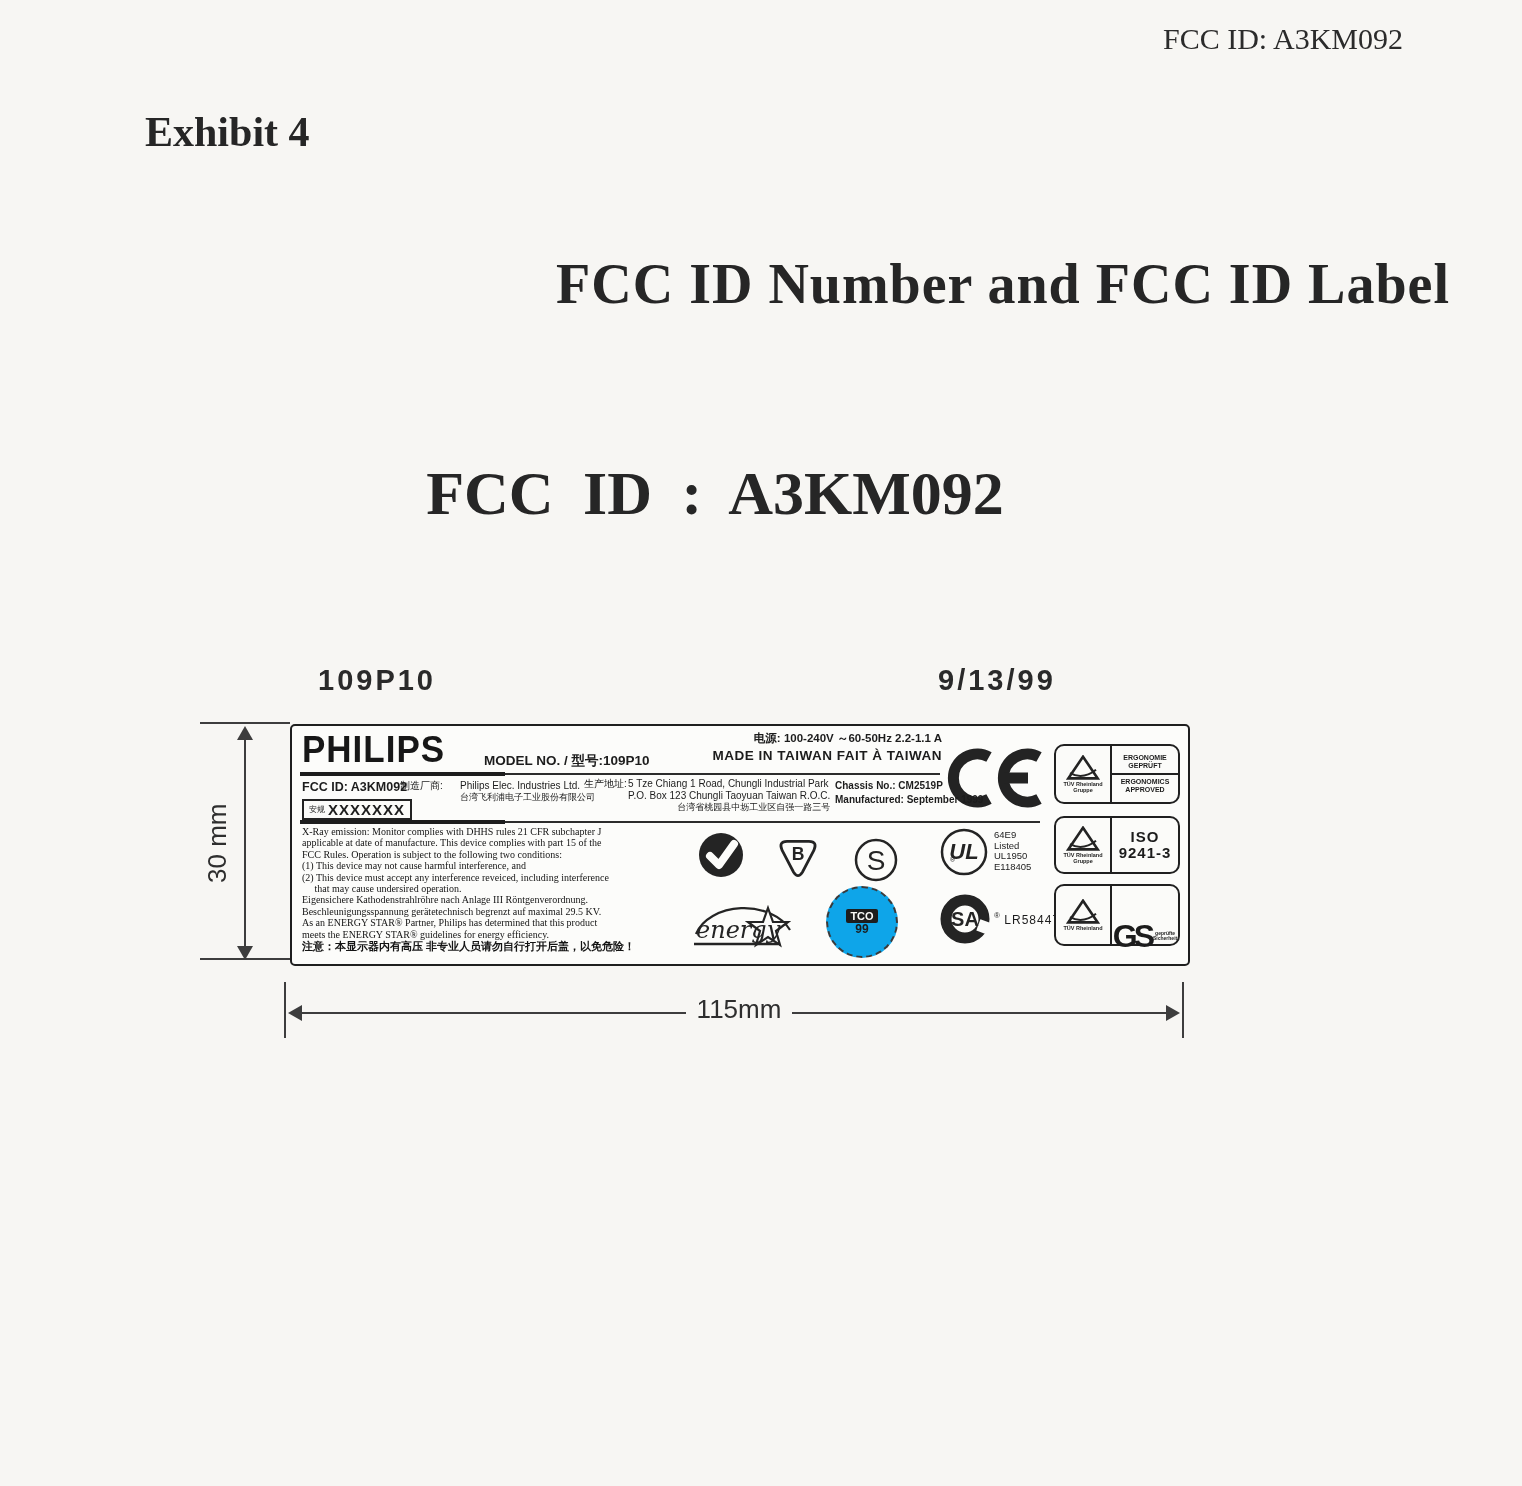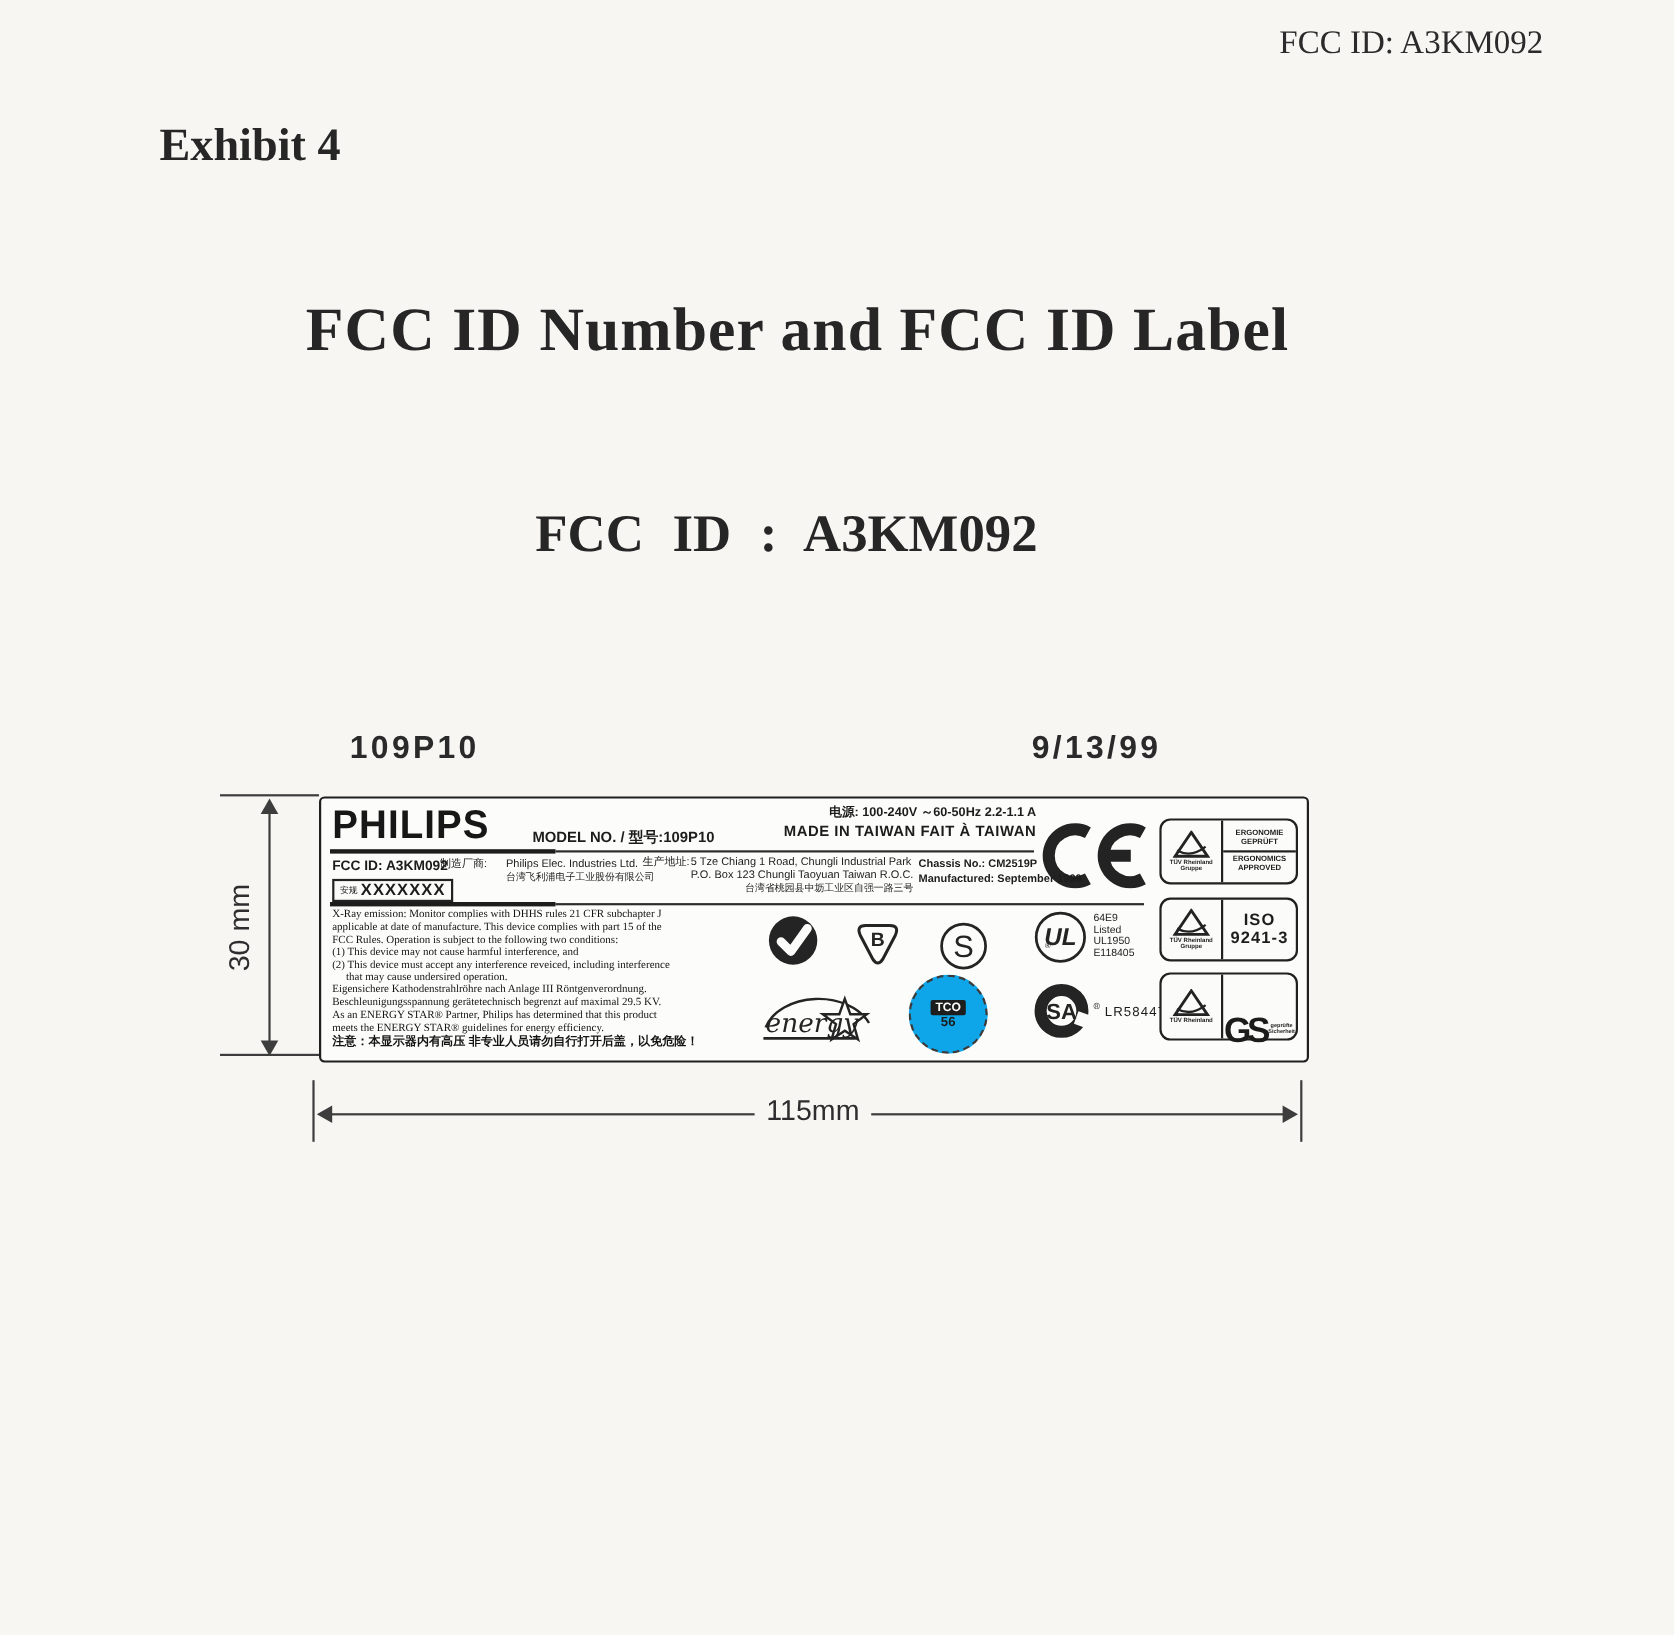--- a/index.html
+++ b/index.html
@@ -7,21 +7,21 @@
         font-family:"Liberation Sans",sans-serif;color:#1c1c1c;}
   .abs{position:absolute;}
   .serif{font-family:"Liberation Serif",serif;}
   .pre{white-space:pre-line;}
   .prewrap{white-space:pre-wrap;}
 
   
   .hdr-fcc{font-size:30px;color:#2b2b2b;}
   .exhibit{font-size:42px;font-weight:bold;color:#262626;}
   .title{font-size:56px;font-weight:bold;text-align:center;color:#262626;letter-spacing:1px;}
-  .fccid-line{font-size:48px;font-weight:bold;text-align:center;color:#262626;word-spacing:14px;}
+  .fccid-line{font-size:62px;font-weight:bold;text-align:center;color:#262626;word-spacing:14px;}
   .anno{font-size:29px;font-weight:bold;letter-spacing:3px;color:#2a2a2a;}
 
   
   .label-box{left:290px;top:724px;width:900px;height:242px;background:#fcfcfa;
              border:2px solid #1f1f1f;border-radius:5px;box-sizing:border-box;}
   .brand{left:10px;top:4px;font-size:35px;font-weight:900;letter-spacing:1px;color:#171717;transform:scaleY(1.04);}
   .modelline{left:192px;top:26px;font-size:13.5px;font-weight:bold;}
   .rt-block{left:398px;top:5px;width:252px;text-align:right;}
   .powerline{font-size:11.5px;font-weight:bold;}
   .madein{font-size:13.5px;font-weight:bold;margin-top:2px;letter-spacing:0.5px;}
@@ -67,21 +67,21 @@
 </style>
 </head>
 <body>
 
 <div class="page">
 
   <div class="abs serif hdr-fcc" style="left:1163px;top:22px;">FCC ID: A3KM092</div>
 
   <div class="abs serif exhibit" style="left:145px;top:108px;">Exhibit 4</div>
 
-  <div class="abs serif title" style="left:0;top:268px;width:1450px;">FCC ID Number and FCC ID Label</div>
+  <div class="abs serif title" style="left:0;top:252px;width:1450px;text-align:right;">FCC ID Number and FCC ID Label</div>
 
   <div class="abs serif fccid-line" style="left:0;top:458px;width:1430px;">FCC ID : A3KM092</div>
 
   <div class="abs anno" style="left:318px;top:664px;">109P10</div>
   <div class="abs anno" style="left:938px;top:664px;">9/13/99</div>
 
   <div class="abs" style="left:200px;top:722px;width:92px;height:242px;">
     <div class="abs dimline" style="left:0;top:0;width:90px;height:2px;"></div>
     <div class="abs dimline" style="left:0;top:236px;width:90px;height:2px;"></div>
     <div class="abs dimline" style="left:44px;top:12px;width:2px;height:216px;"></div>
@@ -229,21 +229,21 @@
     <div class="abs" style="left:398px;top:164px;">
       <svg width="108" height="60" viewBox="0 0 108 60">
         <path d="M6 44 A50 36 0 0 1 100 40" fill="none" stroke="#242424" stroke-width="2.2"></path>
         <polygon points="78,18 83,32 98,32 86,41 90,55 78,47 66,55 70,41 58,32 73,32" fill="#fcfcfa" stroke="#242424" stroke-width="2.2"></polygon>
         <line x1="4" y1="54" x2="88" y2="54" stroke="#242424" stroke-width="2.5"></line>
         <text x="6" y="48" font-size="24" font-style="italic" font-family="DejaVu Serif, serif" fill="#242424">energy</text>
       </svg>
     </div>
     <div class="abs tco-seal" style="left:534px;top:160px;">
       <div class="tco-box">TCO</div>
-      <div class="tco-99">56</div>
+      <div class="tco-99">99</div>
     </div>
     <div class="abs" style="left:648px;top:168px;">
       <svg width="50" height="50" viewBox="0 0 50 50">
         <circle cx="25" cy="25" r="19" fill="none" stroke="#242424" stroke-width="11"></circle>
         <rect x="38" y="27" width="12" height="12" fill="#fcfcfa" transform="rotate(20 44 33)"></rect>
         <text x="25" y="32" text-anchor="middle" font-size="20" font-weight="bold" font-family="Liberation Sans, sans-serif" fill="#242424">SA</text>
       </svg>
     </div>
     <div class="abs" style="left:702px;top:184px;">
       <span style="font-size:8px;vertical-align:super;">®</span>

